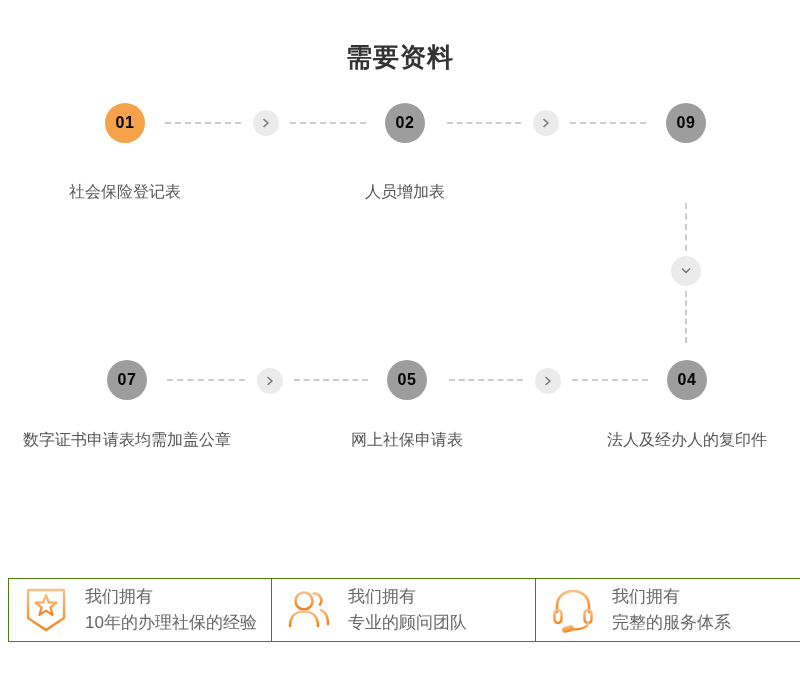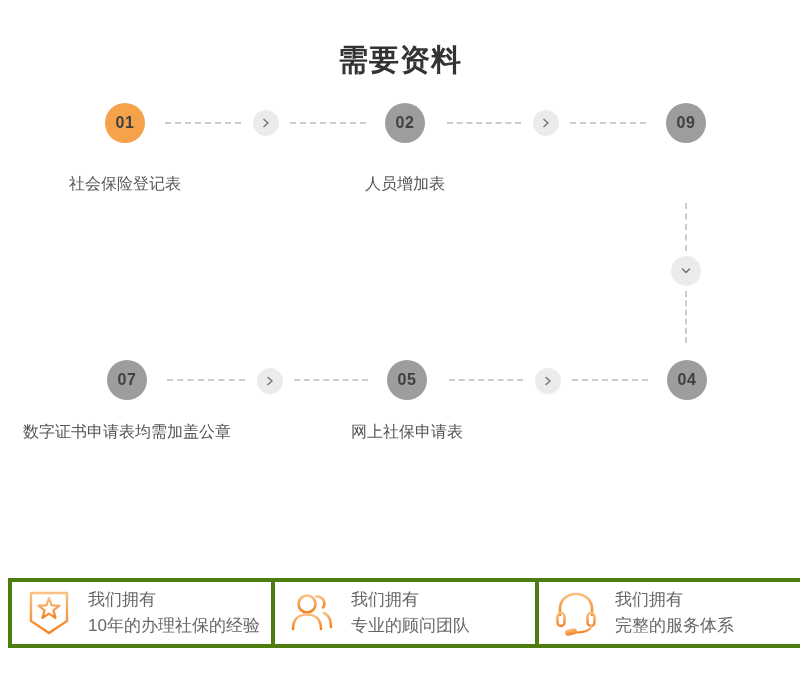--- a/index.html
+++ b/index.html
@@ -6,56 +6,56 @@
   .page{
     position:relative;
     width:800px;height:676px;
     background:#ffffff;
     font-family:"Liberation Sans","DejaVu Sans",sans-serif;
     overflow:hidden;
   }
   .section-title{
     position:absolute;left:0;width:100%;
     text-align:center;
-    font-size:30px;font-weight:bold;color:#333333;
+    font-size:26px;font-weight:bold;color:#333333;
     margin:0;letter-spacing:1px;
   }
   .t1{top:40px;}
   .t2{top:496px;}
 
   .step-circle{
     position:absolute;width:40px;height:40px;border-radius:50%;
     background:#9D9D9D;
     display:flex;align-items:center;justify-content:center;
-    color:#404040;font-size:16px;font-weight:bold;letter-spacing:.5px;
+    color:#000000;font-size:16px;font-weight:bold;letter-spacing:.5px;
   }
   .step-circle.orange{background:#F5A24B;}
 
   .arrow-circle{
     position:absolute;width:26px;height:26px;border-radius:50%;
     background:#EBEBEB;
     display:flex;align-items:center;justify-content:center;
   }
   .down-circle{
     position:absolute;width:30px;height:30px;border-radius:50%;
     background:#EBEBEB;
     display:flex;align-items:center;justify-content:center;
   }
 
   .dash-h{position:absolute;height:0;border-top:2px dashed #CCCCCC;}
   .dash-v{position:absolute;width:0;border-left:2px dashed #CCCCCC;}
 
   .step-label{
     position:absolute;transform:translateX(-50%);
-    white-space:nowrap;font-size:16px;color:#555555;
+    white-space:nowrap;font-size:16px;color:#555555;margin-top:8px;
   }
 
   .adv-card{
     position:absolute;top:578px;height:62px;width:255px;
-    background:#ffffff;border:4px solid #4d7c0f;
+    background:#ffffff;border:1px solid #4d7c0f;
     display:flex;align-items:center;
     padding-left:14px;box-sizing:content-box;
   }
   .adv-icon{width:46px;height:50px;flex:0 0 auto;display:flex;align-items:center;justify-content:center;}
   .adv-text{margin-left:16px;font-size:17px;color:#666666;line-height:26px;}
   .adv-text div{white-space:nowrap;}
 </style>
 </head>
 <body>
 
@@ -121,20 +121,21 @@
       </svg>
   </div>
   <div class="dash-h" style="left:572px;top:379px;width:76px;"></div>
 
   <div class="step-circle" style="left:667px;top:360px;">
     <span>04</span>
   </div>
 
   <div class="step-label" style="left:407px;top:422px;">网上社保申请表</div>
   <div class="step-label" style="left:127px;top:422px;">数字证书申请表均需加盖公章</div>
+  <div class="step-label" style="left:687px;top:422px;">法人及经办人的复印件</div>
 
 
   <div class="adv-card" style="left:8px;">
     <div class="adv-icon">
       <svg width="44" height="48" viewBox="0 0 44 48">
         <defs>
             <linearGradient id="og1" x1="0" y1="0" x2="0" y2="1">
           <stop offset="0" stop-color="#FAC083"></stop>
               <stop offset="1" stop-color="#F5821F"></stop>
         </linearGradient>

